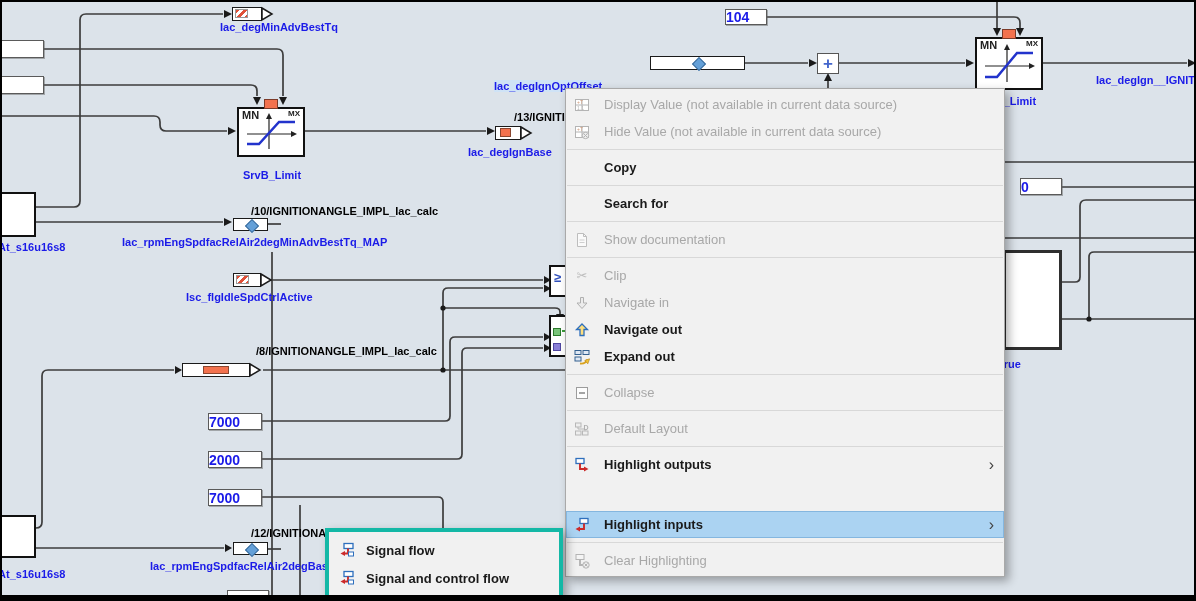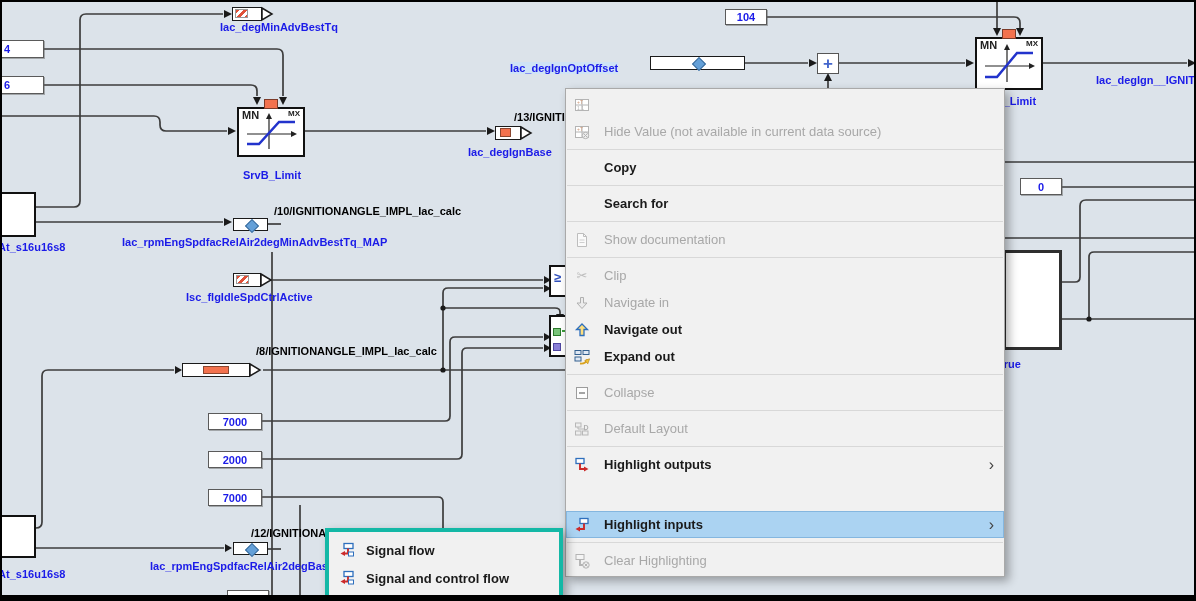--- a/index.html
+++ b/index.html
@@ -2,22 +2,22 @@
 <html><head>
 <meta charset="utf-8">
 <style>
   html,body{margin:0;padding:0;}
   .stage{position:relative;width:1196px;height:601px;overflow:hidden;background:#dce3ea;
          font-family:"Liberation Sans",sans-serif;}
   
   .lbl{position:absolute;font-size:11px;font-weight:600;color:#1b1be8;white-space:nowrap;z-index:2;}
   .lbl.sel{background:#cfe3f6;}
   .plbl{position:absolute;font-size:11px;font-weight:700;color:#000;white-space:nowrap;z-index:2;}
-  .const{position:absolute;background:#fff;border:1px solid #5a5a5a;color:#1b1be8;font-size:11px;
-         font-weight:700;display:flex;align-items:center;justify-content:center;
+  .const{position:absolute;background:#fff;border:1px solid #5a5a5a;color:#1b1be8;font-size:14px;
+         font-weight:700;display:flex;align-items:center;
          box-sizing:border-box;z-index:2;box-shadow:1px 1px 0 rgba(90,90,90,.45);}
   
   .limiter{position:absolute;width:68px;background:#fff;border:2.4px solid #111;box-sizing:border-box;z-index:2;}
   .limiter .mnl{position:absolute;left:3px;top:0;font-size:11px;font-weight:700;color:#222;}
   .limiter .mxl{position:absolute;right:3px;top:0;font-size:8px;font-weight:700;color:#222;}
   .tport{position:absolute;width:14px;height:10px;background:#f3724e;border:1px solid #7c3a28;
          box-sizing:border-box;z-index:3;}
   .pbox{position:absolute;background:#fff;border:1.5px solid #1a1a1a;box-sizing:border-box;z-index:2;}
   .hsq{position:absolute;background:repeating-linear-gradient(135deg,#e05038 0 2.5px,#fff 2.5px 5.5px);
        border:1px solid #999;box-sizing:border-box;}
@@ -221,46 +221,47 @@
   <div class="const" style="left:1020px;top:178px;width:42px;height:17px;">
       <span>0</span>
     </div>
   <div class="const" style="left:227px;top:590px;width:42px;height:14px;">
       <span></span>
     </div>
 
   <div class="lbl" style="left:192px;top:21px;padding-left:28px;">Iac_degMinAdvBestTq</div>
   <div class="lbl" style="left:243px;top:169px;">SrvB_Limit</div>
   <div class="lbl" style="left:468px;top:146px;">Iac_degIgnBase</div>
-  <div class="lbl sel" style="left:494px;top:62px;margin-left:16px;">Iac_degIgnOptOffset</div>
+  <div class="lbl sel" style="left:494px;top:80px;">Iac_degIgnOptOffset</div>
   <div class="lbl" style="left:122px;top:236px;">Iac_rpmEngSpdfacRelAir2degMinAdvBestTq_MAP</div>
   <div class="lbl" style="left:186px;top:291px;">Isc_flgIdleSpdCtrlActive</div>
   <div class="lbl" style="left:150px;top:560px;">Iac_rpmEngSpdfacRelAir2degBase</div>
   <div class="lbl" style="left:-8px;top:241px;">cAt_s16u16s8</div>
   <div class="lbl" style="left:-8px;top:568px;">cAt_s16u16s8</div>
   <div class="lbl" style="left:978px;top:95px;">SrvB_Limit</div>
   <div class="lbl" style="left:1096px;top:74px;">Iac_degIgn__IGNIT</div>
   <div class="lbl" style="left:1000px;top:358px;">true</div>
 
   <div class="plbl" style="left:514px;top:111px;">/13/IGNITIONANGLE_IMPL_Iac_calc</div>
-  <div class="plbl" style="left:251px;top:205px;margin-left:23px;">/10/IGNITIONANGLE_IMPL_Iac_calc</div>
+  <div class="plbl" style="left:251px;top:205px;">/10/IGNITIONANGLE_IMPL_Iac_calc</div>
   <div class="plbl" style="left:256px;top:345px;">/8/IGNITIONANGLE_IMPL_Iac_calc</div>
   <div class="plbl" style="left:251px;top:527px;">/12/IGNITIONANGLE_IMPL_Iac_calc</div>
 
   <div class="menu">
     <div class="mi dis">
       <span class="mico">
         <svg width="16" height="16">
             <rect x="1.5" y="2.5" width="13" height="11" fill="#fff" stroke="#b4b4b4"></rect>
             <line x1="1.5" y1="8" x2="14.5" y2="8" stroke="#b4b4b4"></line>
             <line x1="8" y1="2.5" x2="8" y2="13.5" stroke="#b4b4b4"></line>
             <text x="3" y="7" font-size="5" fill="#cf9a7a">+T</text>
             <text x="3" y="12.8" font-size="5" fill="#b4b4b4">1.1</text>
           </svg>
       </span>
+      <span class="milab">Display Value (not available in current data source)</span>
     </div>
     <div class="mi dis">
       <span class="mico">
         <svg width="16" height="16">
             <rect x="1.5" y="2.5" width="13" height="11" fill="#fff" stroke="#b4b4b4"></rect>
             <line x1="1.5" y1="8" x2="14.5" y2="8" stroke="#b4b4b4"></line>
             <line x1="8" y1="2.5" x2="8" y2="13.5" stroke="#b4b4b4"></line>
             <text x="3" y="7" font-size="5" fill="#cf9a7a">+T</text>
             <circle cx="11.5" cy="11.5" r="3.2" fill="#eee" stroke="#b4b4b4"></circle>
             <path d="M9.8,9.8 l3.4,3.4 M13.2,9.8 l-3.4,3.4" stroke="#b4b4b4"></path>

